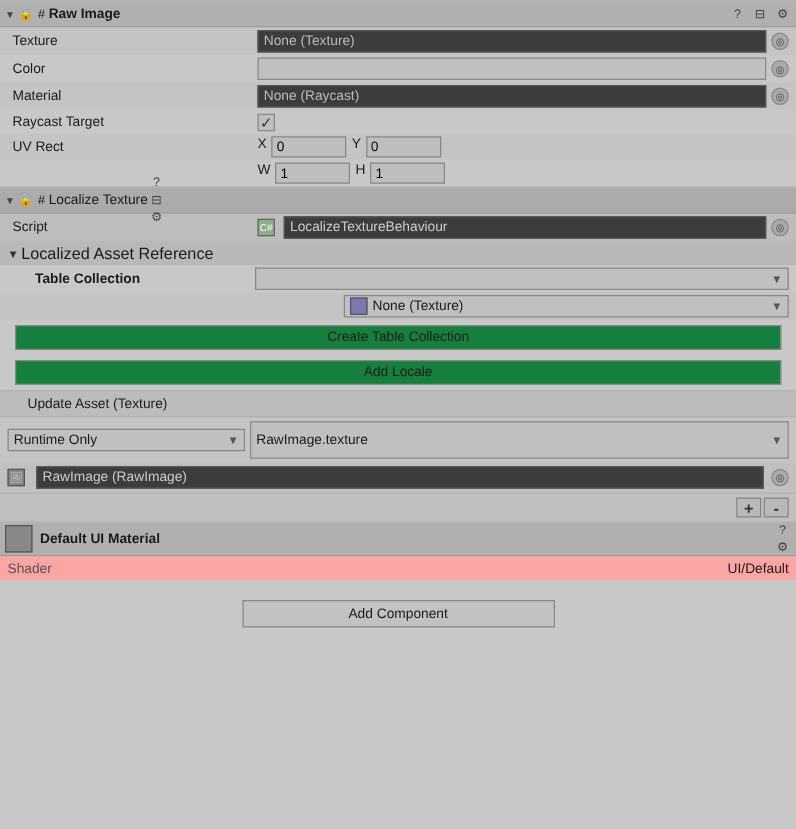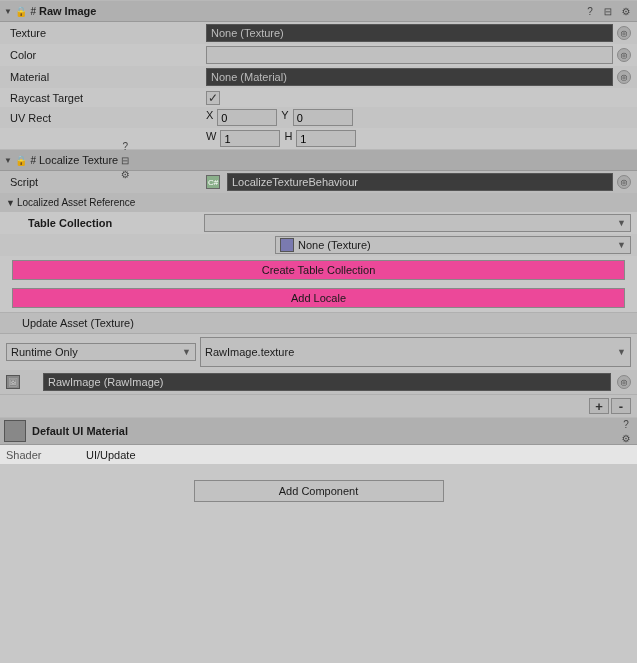--- a/index.html
+++ b/index.html
@@ -158,33 +158,33 @@
 
     
     .sub-section-header {
       background: #b8b8b8;
       display: flex;
       align-items: center;
       padding: 2px 4px 2px 14px;
       height: 19px;
     }
     .sub-section-title {
-      font-size: 10px;
+      font-size: 13px;
       color: #1a1a1a;
     }
 
     
     .action-btn {
       display: flex;
       justify-content: center;
       align-items: center;
       padding: 2px 8px;
       margin: 2px 6px;
       height: 20px;
-      background: #ec4899;
+      background: #15803d;
       border: 1px solid #888;
       font-size: 11px;
       cursor: pointer;
     }
     .action-btn-full {
       width: calc(100% - 12px);
     }
 
     
     .update-asset-row {
@@ -236,21 +236,20 @@
     }
     .rawimage-obj {
       background: #3c3c3c;
       border: 1px solid #555;
       height: 18px;
       font-size: 11px;
       display: flex;
       align-items: center;
       padding: 0 4px;
       flex: 1;
-      margin-left: 14px;
     }
 
     
     .plusminus-bar {
       display: flex;
       justify-content: flex-end;
       padding: 3px 6px;
       gap: 2px;
       background: #c0c0c0;
       border-top: 1px solid #b0b0b0;
@@ -288,21 +287,22 @@
     .material-title {
       font-weight: bold;
       font-size: 11px;
       flex: 1;
     }
     .shader-row {
       display: flex;
       align-items: center;
       padding: 2px 6px;
       height: 19px;
-      background: #e5e5e5;
+      background: #fca5a5;
+      justify-content: space-between;
     }
     .shader-label {
       width: 80px;
       font-size: 11px;
       color: #555;
     }
     .shader-value {
       font-size: 11px;
       color: #1a1a1a;
     }
@@ -416,21 +416,21 @@
   <div class="prop-value">
     <div style="background:#c0c0c0; border:1px solid #888; height:18px; flex:1; cursor:pointer;"></div>
     <div class="circle-icon">◎</div>
   </div>
 </div>
 
 <div class="prop-row">
   <span class="prop-label">Material</span>
   <div class="prop-value">
     <div class="obj-field" style="flex:1;">
-      <span style="color:#bbb; font-size:11px;">None (Material)</span>
+      <span style="color:#bbb; font-size:11px;">None (Raycast)</span>
     </div>
     <div class="circle-icon">◎</div>
   </div>
 </div>
 
 <div class="prop-row">
   <span class="prop-label">Raycast Target</span>
   <div class="prop-value">
     <div class="checkbox-wrap">
       <span class="checkmark">✓</span>
@@ -552,20 +552,20 @@
   <div class="material-thumb"></div>
   <span class="material-title">Default UI Material</span>
   <div class="icons">
     <span class="icon-btn">?</span>
     <span class="icon-btn">⚙</span>
   </div>
 </div>
 
 <div class="shader-row">
   <span class="shader-label">Shader</span>
-  <span class="shader-value">UI/Update</span>
+  <span class="shader-value">UI/Default</span>
 </div>
 
 <div class="add-component-wrap">
   <div class="add-component-btn">
     <span>Add Component</span>
   </div>
 </div>
 
 </body></html>

